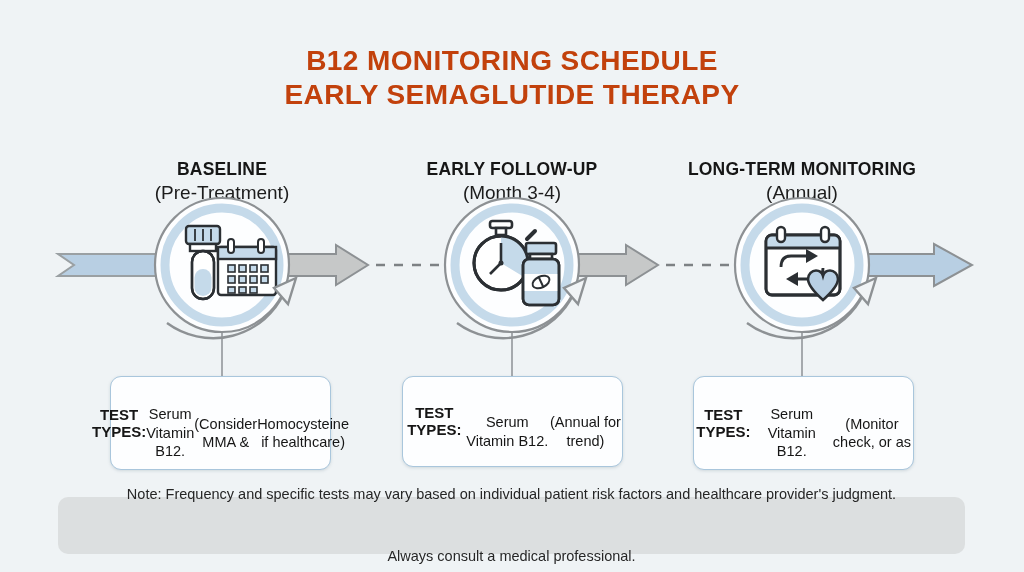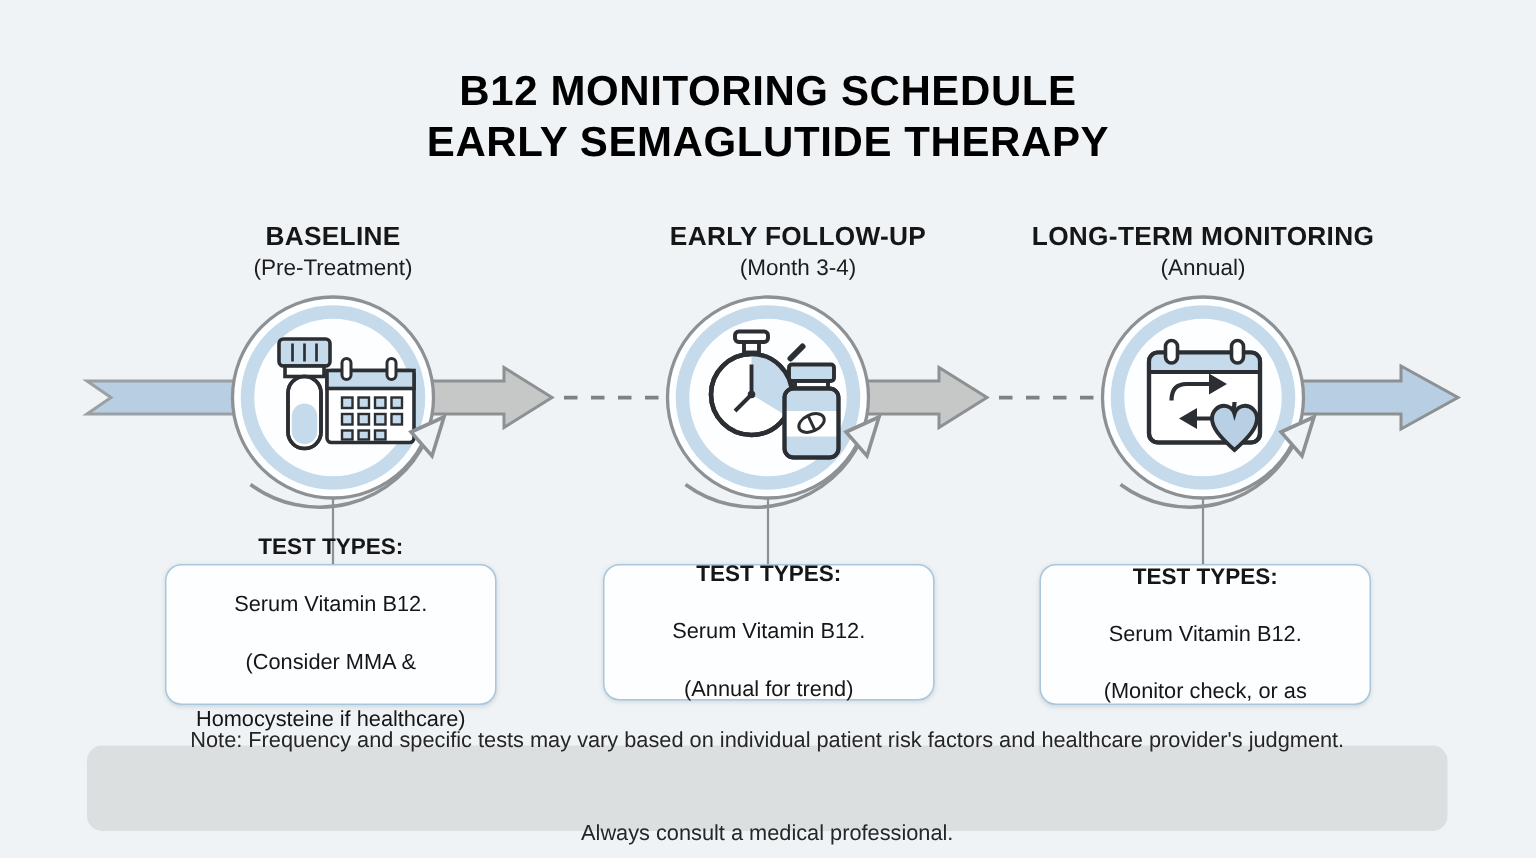--- a/index.html
+++ b/index.html
@@ -4,33 +4,33 @@
 <style>
   html,body { margin:0; padding:0; background:#e8ecee; }
   .canvas {
     position:relative; width:1024px; height:572px;
     background:#eff3f5; overflow:hidden;
     font-family:"Liberation Sans", sans-serif; color:#161616;
   }
   .title {
     position:absolute; top:44px; left:0; width:100%;
     text-align:center; font-size:28px; font-weight:700;
-    line-height:1.2; letter-spacing:0.4px; color:#000000;
+    line-height:1.2; letter-spacing:0.4px; color:#c2410c;
   }
   .stage-header { position:absolute; top:147px; width:300px; text-align:center; }
-  .stage-header .name { font-size:17.5px; font-weight:700; letter-spacing:0.2px; }
-  .stage-header .sub  { font-size:15px; margin-top:2px; color:#1c1c1c; }
-  .sh-1 { left:72px; } .sh-2 { left:382px; } .sh-3 { left:652px; }
+  .stage-header .name { font-size:17.5px; font-weight:700; letter-spacing:0.2px;margin-top:12px; }
+  .stage-header .sub  { font-size:19px; margin-top:2px; color:#1c1c1c; }
+  .sh-1 { left:72px; } .sh-2 { left:362px; } .sh-3 { left:652px; }
 
   .flow { position:absolute; left:0; top:190px; }
 
   .test-box {
     position:absolute; top:376px; width:221px;
     background:#fdfeff; border:1.5px solid #a9c6dc; border-radius:11px;
-    display:flex; flex-direction:column; justify-content:center; align-items:center;
+    display:flex; flex-direction:row; justify-content:center; align-items:center;
     text-align:center; box-shadow:0 1px 3px rgba(110,135,150,0.25);
     box-sizing:border-box;
   }
   .tb-1 { left:110px; height:94px; }
   .tb-2 { left:402px; height:91px; }
   .tb-3 { left:693px; height:94px; }
   .test-box .heading { font-weight:700; font-size:15px; margin-bottom:1px; }
   .test-box .line { font-size:14.5px; line-height:1.27;margin-top:20px; }
 
   .note {

